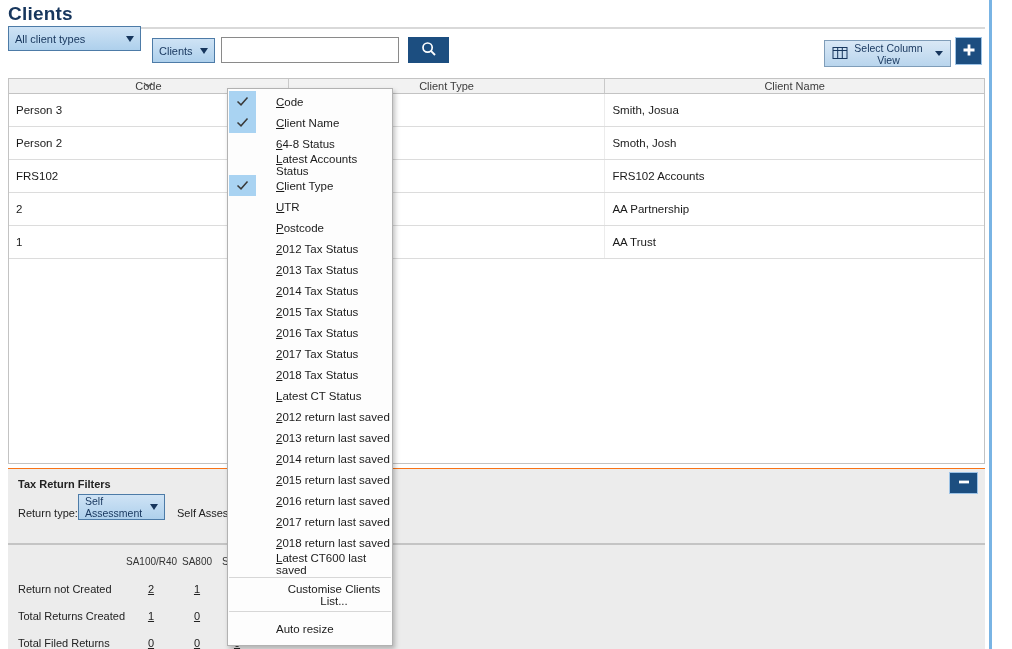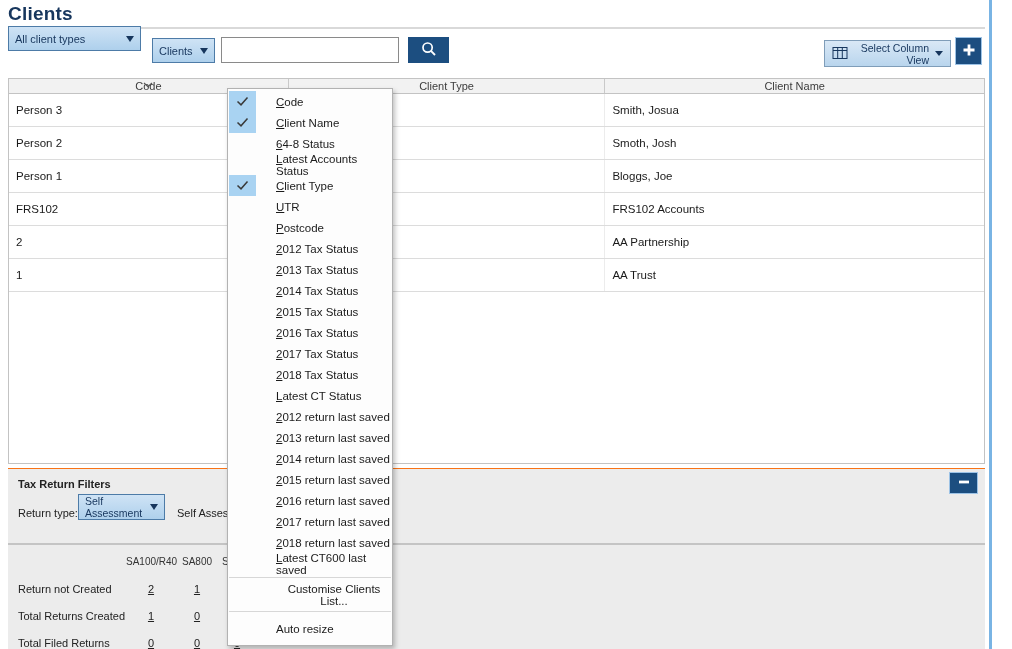--- a/index.html
+++ b/index.html
@@ -22,21 +22,21 @@
   #dd-clients      { left:152px; top:38px; width:63px;  height:25px; }
   #search-input { left:221px; top:37px; width:178px; height:26px; border:1px solid #8a8a8a;
                   font-size:12px; padding:0 5px; background:#fff; }
   .navy-btn { background:#1c4e80; border:1px solid #9dc3e6; display:flex; align-items:center; justify-content:center; cursor:pointer; }
   #search-btn { left:408px; top:37px; width:41px; height:26px; border:none; }
   #colview-btn { left:824px; top:40px; width:127px; height:27px; display:flex; align-items:center;
                  background:linear-gradient(#d9e8f6,#b9d5ed); border:1px solid #7f9db9;
                  font-size:10.5px; color:#17365d; padding:0 7px; cursor:pointer; }
   #colview-btn .arr { width:0;height:0;border-left:4px solid transparent;border-right:4px solid transparent;
                       border-top:5.5px solid #17365d; margin-left:6px; }
-  #colview-btn .lbl { flex:1; text-align:right; }
+  #colview-btn .lbl { flex:1; text-align:center; }
   #add-btn { left:955px; top:37px; width:27px; height:28px; }
 
   
   #grid { left:8px; top:78px; width:977px; height:386px; border:1px solid #c3c3c3; background:#fff; }
   #grid-head { display:flex; height:15px; background:#f2f2f2; border-bottom:1px solid #c3c3c3; }
   .gh { font-size:11px; color:#3c3c3c; text-align:center; line-height:15px; border-right:1px solid #c9c9c9;
         position:relative; cursor:pointer; }
   .gh:last-child { border-right:none; }
   .c1 { width:280px; } .c2 { width:317px; } .c3 { width:379px; }
   #sort-caret { position:absolute; left:50%; top:-2px; margin-left:-5px; }
@@ -135,25 +135,20 @@
       <div class="c1">Person 3</div>
       <div class="c2"></div>
       <div class="c3">Smith, Josua</div>
     </div>
     <div class="grow">
       <div class="c1">Person 2</div>
       <div class="c2"></div>
       <div class="c3">Smoth, Josh</div>
     </div>
     <div class="grow">
-      <div class="c1">Person 1</div>
-      <div class="c2"></div>
-      <div class="c3">Bloggs, Joe</div>
-    </div>
-    <div class="grow">
       <div class="c1">FRS102</div>
       <div class="c2"></div>
       <div class="c3">FRS102 Accounts</div>
     </div>
     <div class="grow">
       <div class="c1">2</div>
       <div class="c2"></div>
       <div class="c3">AA Partnership</div>
     </div>
     <div class="grow">

